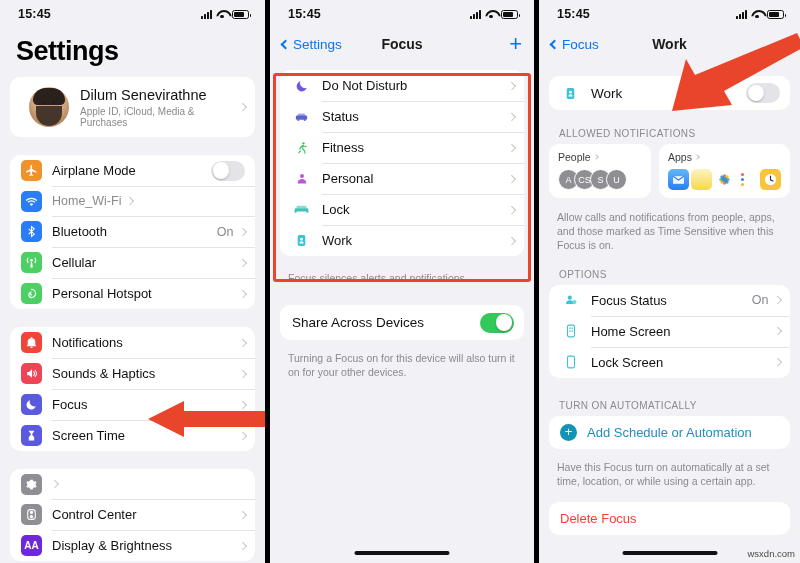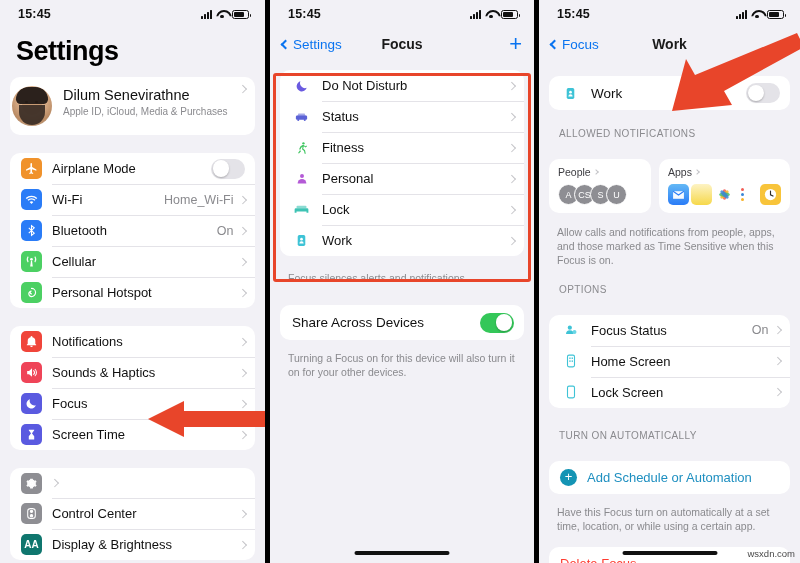--- a/index.html
+++ b/index.html
@@ -78,30 +78,30 @@
   .ico{
     width:21px;height:21px;border-radius:5px; flex:none;
     display:flex;align-items:center;justify-content:center;
     color:#fff; font-size:11px; margin-right:10px;
   }
   .ico svg{ display:block; }
   .row-label{ font-size:13px; color:#111; flex:1; padding: 8px 0; }
   .row-value{ font-size:12.5px; color:#8a8a8e; margin-right:6px; white-space:nowrap;}
   .chev{ width:5.5px;height:5.5px;border-top:1.6px solid #c3c3c7;border-right:1.6px solid #c3c3c7;transform:rotate(45deg); flex:none;}
   .footnote{ font-size:10.5px; color:#8a8a8e; padding: 5px 18px 0; line-height:1.35; margin-top:-14px; margin-bottom:16px;}
-  .grouphdr{ font-size:10px; color:#8a8a8e; letter-spacing:.4px; padding: 2px 20px 20px; text-transform:uppercase;}
+  .grouphdr{ font-size:10px; color:#8a8a8e; letter-spacing:.4px; padding: 2px 20px 5px; text-transform:uppercase;}
 
   
   .toggle{ width:34px;height:20px;border-radius:10px;background:#e4e3e8; position:relative; flex:none; cursor:pointer;}
   .toggle.on{ background:#34c759; }
   .toggle i{ position:absolute; top:1.6px; left:1.6px; width:16.8px;height:16.8px;border-radius:50%;background:#fff; box-shadow:0 1px 2px rgba(0,0,0,.25); display:block;}
   .toggle.on i{ left:15.6px; }
 
   
-  .profile{ display:flex; align-items:flex-start; padding: 9px 10px 9px 2px; cursor:pointer;}
+  .profile{ display:flex; align-items:center; padding: 9px 10px 9px 19px; cursor:pointer;}
   .avatar{
     width:40px;height:40px;border-radius:50%; flex:none; margin-right:11px;
     background: radial-gradient(circle at 50% 34%, #e8c9ae 0%, #d3a883 45%, #b98a63 70%, #cbbbad 100%);
     position:relative; overflow:hidden;
   }
   .avatar .hair{position:absolute;left:4px;top:1px;width:32px;height:17px;background:#2b211c;border-radius:16px 16px 6px 6px;}
   .avatar .beard{position:absolute;left:7px;top:19px;width:26px;height:20px;background:#3a2d25;border-radius:0 0 13px 13px;opacity:.92;}
   .avatar .face{position:absolute;left:10px;top:9px;width:20px;height:20px;border-radius:50%;background:#c99b74;}
   .avatar .eyeL,.avatar .eyeR{position:absolute;top:15px;width:3px;height:2px;background:#241a14;border-radius:1px;}
   .avatar .eyeL{left:13px;} .avatar .eyeR{left:23px;}
@@ -196,21 +196,20 @@
             <i></i>
           </div>
       </div>
 
       <div class="row">
         <div class="ico" style="background:#2a7cf7">
           <svg width="13" height="13" viewBox="0 0 24 24" fill="#fff">
               <path d="M12 20.5 8.6 16.8a5 5 0 0 1 6.8 0zM4.6 12.6a11 11 0 0 1 14.8 0l-1.8 1.9a8.4 8.4 0 0 0-11.2 0zM1.3 9.1a15.7 15.7 0 0 1 21.4 0l-1.8 1.9a13.1 13.1 0 0 0-17.8 0z"></path>
             </svg>
         </div>
-        <div class="row-label">Wi-Fi</div>
         <div class="row-value">Home_Wi-Fi</div>
         <div class="chev"></div>
       </div>
 
       <div class="row">
         <div class="ico" style="background:#2a7cf7">
           <svg width="13" height="13" viewBox="0 0 24 24" fill="none" stroke="#fff" stroke-width="2">
               <path d="M7 7l10 10-5 4V3l5 4L7 17"></path>
             </svg>
         </div>
@@ -298,21 +297,21 @@
           <svg width="13" height="13" viewBox="0 0 24 24" fill="none" stroke="#fff" stroke-width="1.9">
               <rect x="5" y="3" width="14" height="18" rx="5"></rect>
               <circle cx="12" cy="8" r="2.2" fill="#fff"></circle>
               <circle cx="12" cy="16" r="2.2" fill="#fff"></circle>
             </svg>
         </div>
         <div class="row-label">Control Center</div>
         <div class="chev"></div>
       </div>
       <div class="row">
-        <div class="ico" style="background:#0f766e;font-weight:bold;font-size:10px;">AA</div>
+        <div class="ico" style="background:#6d28d9;font-weight:bold;font-size:10px;">AA</div>
         <div class="row-label">Display &amp; Brightness</div>
         <div class="chev"></div>
       </div>
     </div>
 
     <svg class="arrow" style="left:140px; top:398px;" width="130" height="42" viewBox="0 0 130 42">
       <polygon points="8,21 44,3 44,13 130,13 130,29 44,29 44,39" fill="#e8452a"></polygon>
     </svg>
   </div>
 

